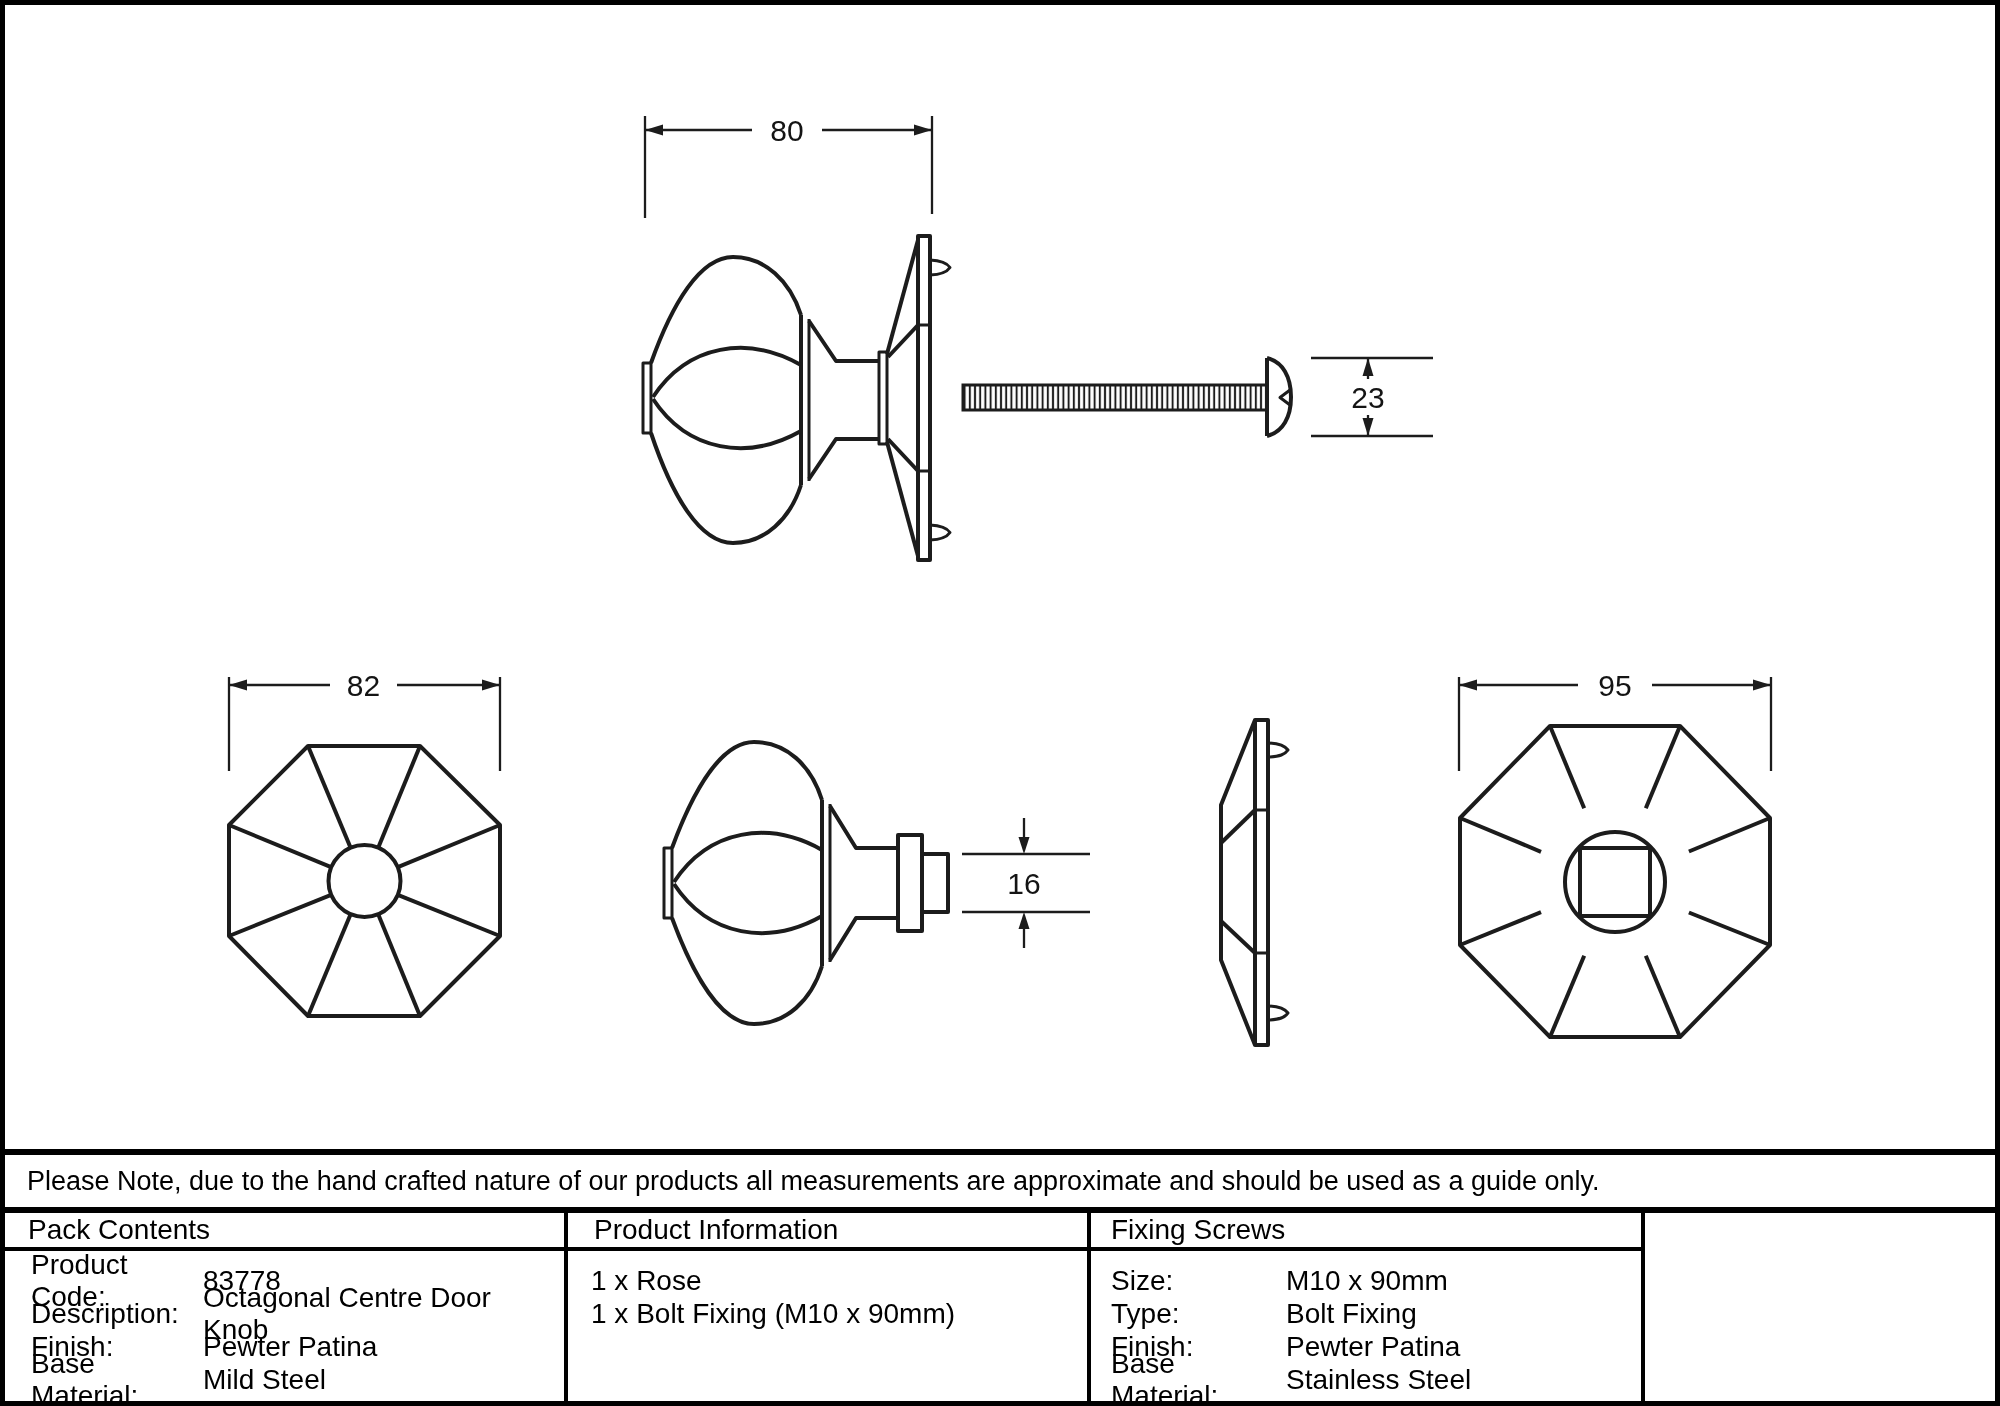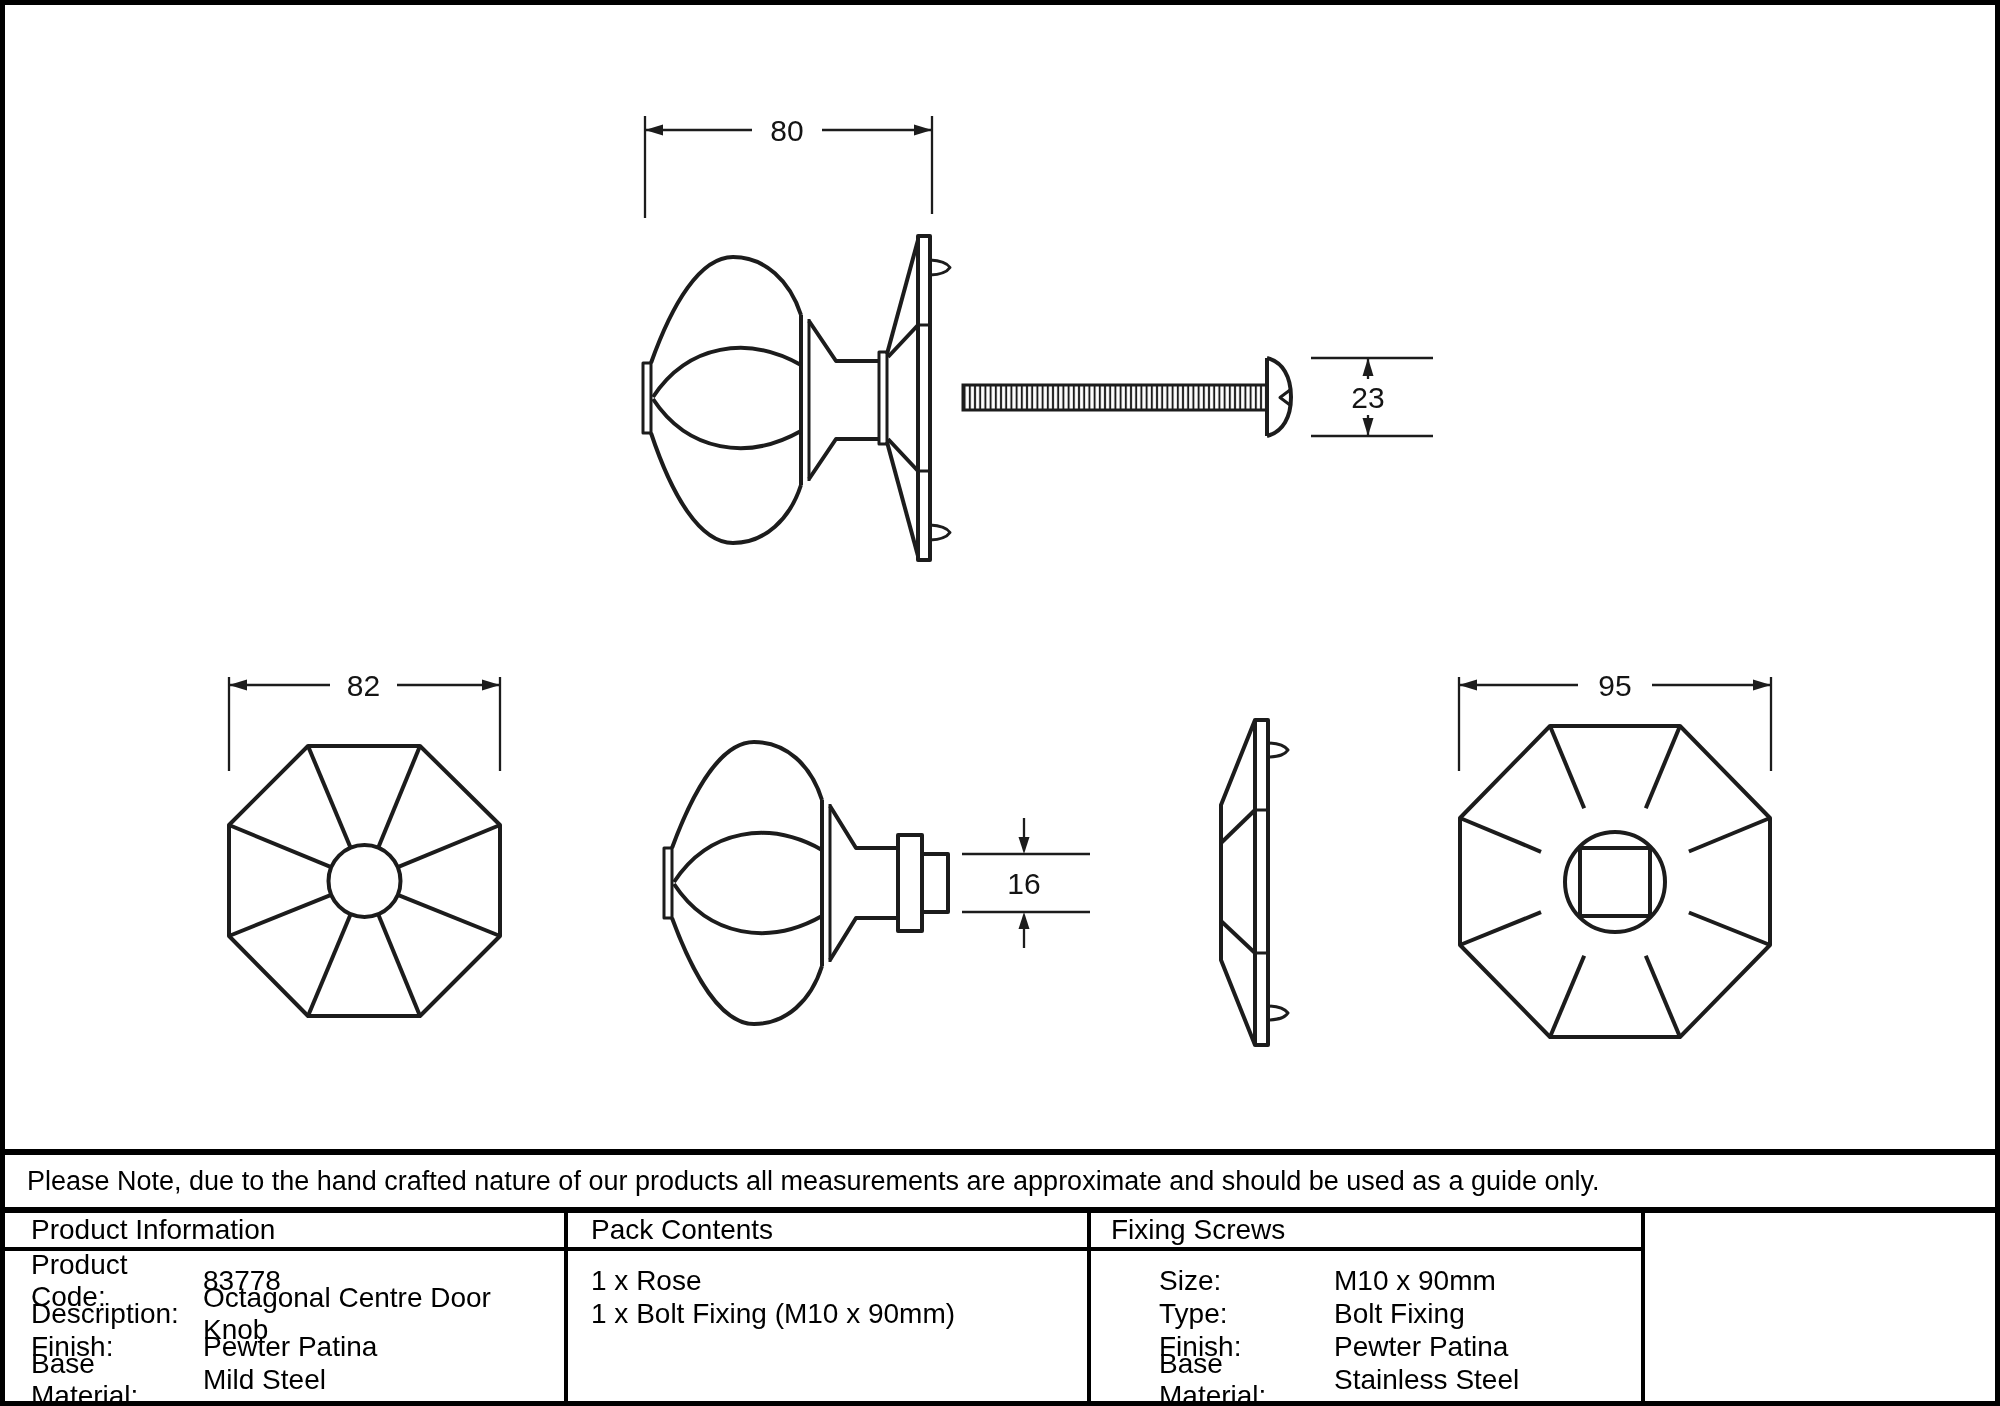--- a/index.html
+++ b/index.html
@@ -50,21 +50,21 @@
   }
   .hdr.c1 { padding-left:26px; }
   .hdr.c2 { padding-left:23px; }
   .hdr.c3 { padding-left:20px; }
   .bodycell { padding:13px 0 0 0; font-size:28px; }
   .bodycell .line { display:flex; height:33px; align-items:center; }
   .c1pad { padding-left:26px; }
   .c2pad { padding-left:23px; }
   .c3pad { padding-left:20px; }
   .klabel-pi { width:172px; flex:none; }
-  .klabel-fs { width:175px; flex:none;margin-left:48px; }
+  .klabel-fs { width:175px; flex:none; }
   .empty-col { grid-column:4; grid-row:1 / span 2; }
 </style>
 </head>
 <body>
 
 <div class="sheet">
 
   <div class="drawing-area">
     <svg viewBox="5 5 1990 1096" xmlns="http://www.w3.org/2000/svg">
       <defs>
@@ -217,25 +217,25 @@
       </g>
     </svg>
   </div>
 
   <div class="note-row">
     <span>Please Note, due to the hand crafted nature of our products all measurements are approximate and should be used as a guide only.</span>
   </div>
 
   <div class="spec-table">
 
+    <div class="hdr c2 cell-r">
+      <span>Pack Contents</span>
+    </div>
     <div class="hdr c1 cell-r">
       <span>Product Information</span>
-    </div>
-    <div class="hdr c2 cell-r">
-      <span>Pack Contents</span>
     </div>
     <div class="hdr c3 cell-r">
       <span>Fixing Screws</span>
     </div>
     <div class="empty-col"></div>
 
     <div class="bodycell cell-r">
       <div class="line c1pad">
         <span class="klabel-pi">Product Code:</span>
         <span>83778</span>

